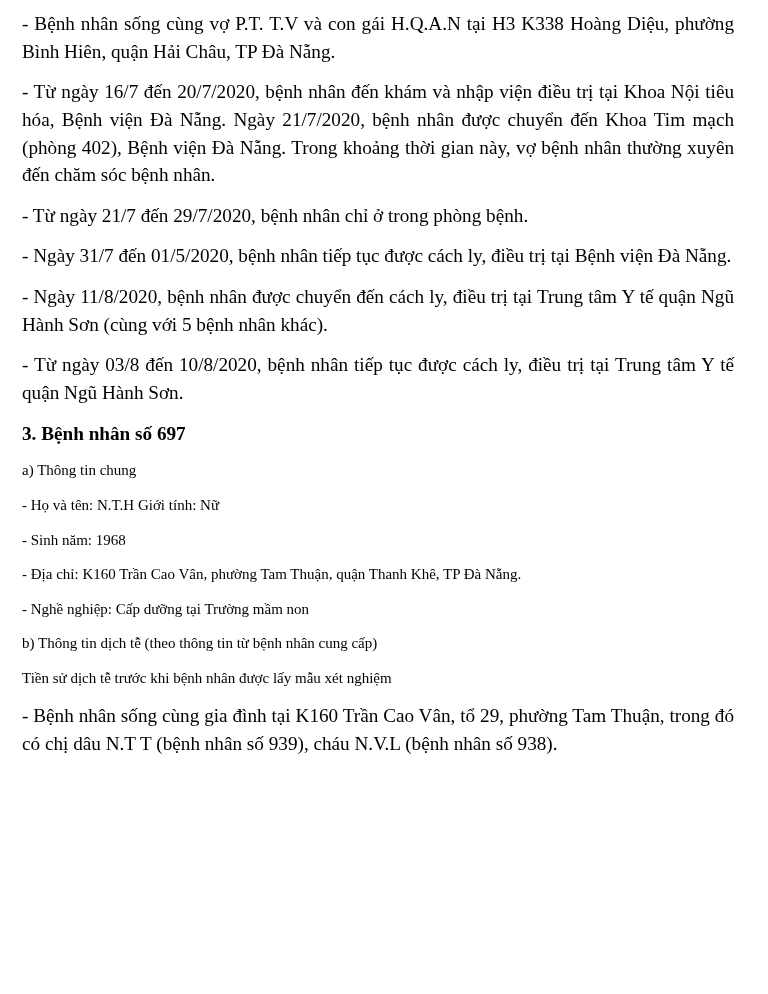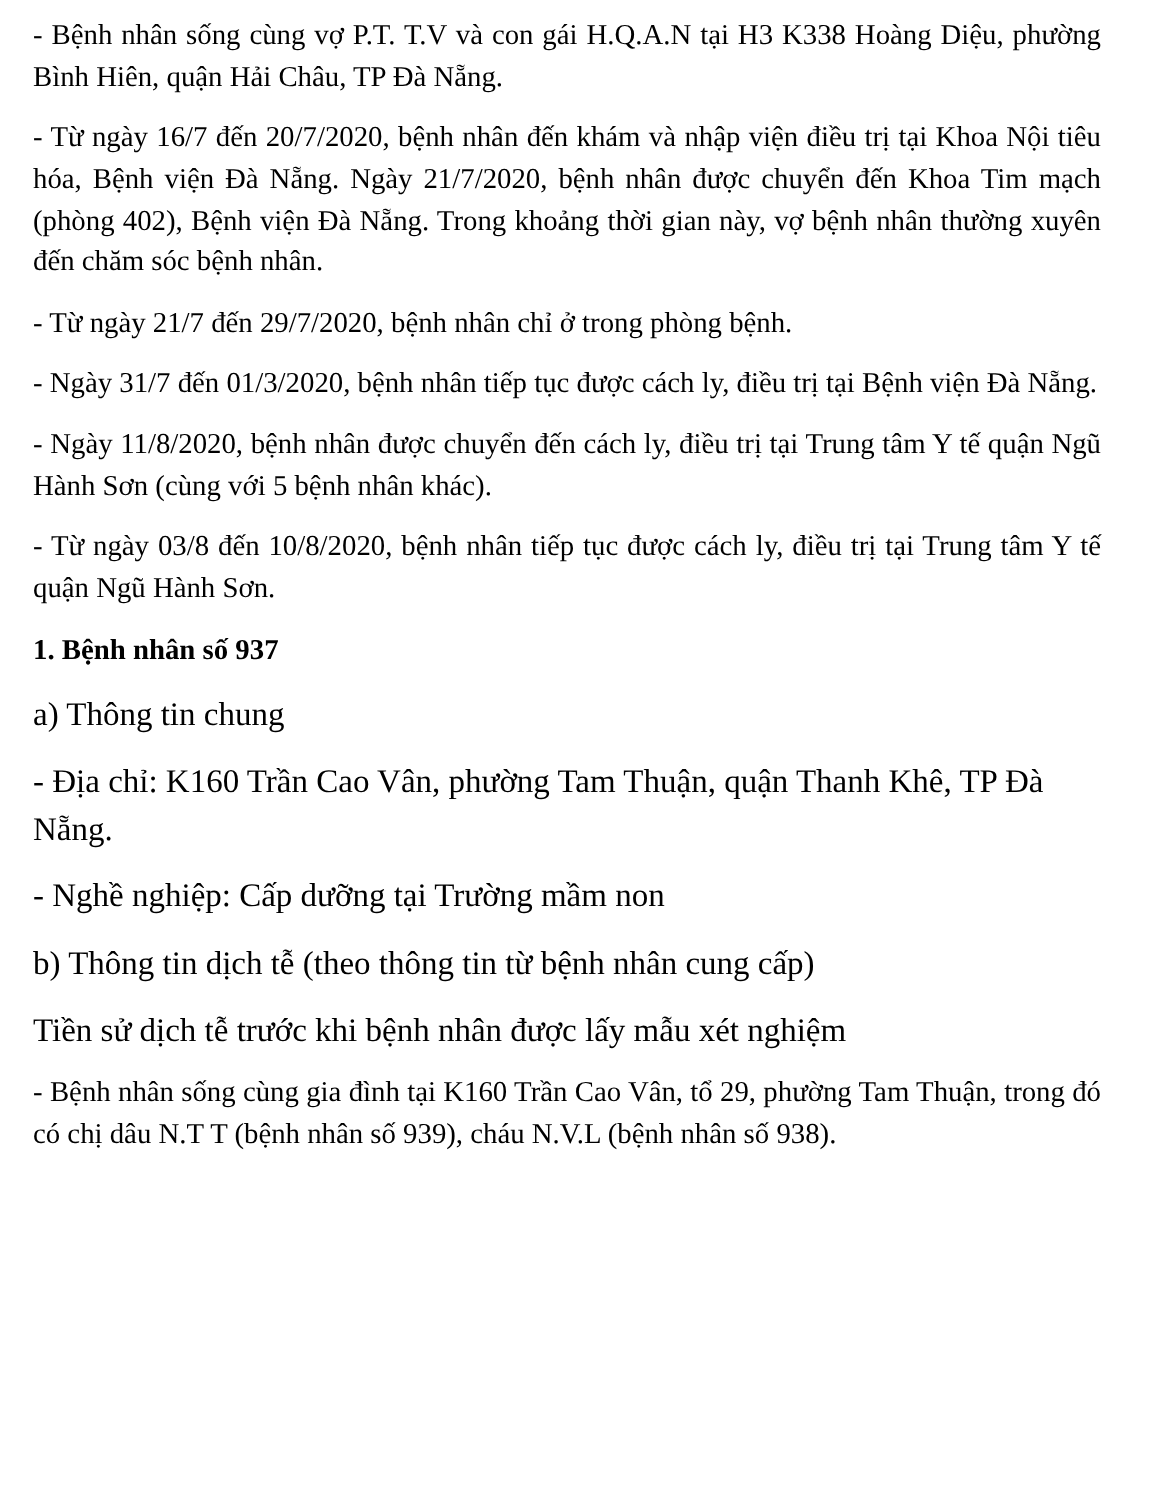--- a/index.html
+++ b/index.html
@@ -29,48 +29,50 @@
     margin: 0 0 13px 0;
     white-space: normal;
   }
   .heading {
     font-size: 19.2px;
     line-height: 1.44;
     font-weight: bold;
     margin: 0 0 13px 0;
   }
   .sub {
-    font-size: 22px;
+    font-size: 15px;
     line-height: 1.44;
     margin: 0 0 13px 0;
   }
 </style>
 </head>
 <body>
 
 <div class="page">
 
   <p class="para">- Bệnh nhân sống cùng vợ  P.T. T.V và con gái H.Q.A.N tại H3 K338 Hoàng Diệu, phường Bình Hiên, quận Hải Châu, TP Đà Nẵng.</p>
 
   <p class="para">- Từ ngày 16/7 đến 20/7/2020, bệnh nhân đến khám và nhập viện điều trị tại Khoa Nội tiêu hóa, Bệnh viện Đà Nẵng. Ngày 21/7/2020, bệnh nhân được chuyển đến Khoa Tim mạch (phòng 402), Bệnh viện Đà Nẵng. Trong khoảng thời gian này, vợ bệnh nhân thường xuyên đến chăm sóc bệnh nhân.</p>
 
   <p class="para">- Từ ngày 21/7 đến 29/7/2020, bệnh nhân chỉ ở trong phòng bệnh.</p>
 
 
-  <p class="para">- Ngày 31/7 đến 01/3/2020, bệnh nhân tiếp tục được cách ly, điều trị tại Bệnh viện Đà Nẵng.</p>
+  <p class="para">- Ngày 31/7 đến 01/5/2020, bệnh nhân tiếp tục được cách ly, điều trị tại Bệnh viện Đà Nẵng.</p>
 
   <p class="para">- Ngày 11/8/2020, bệnh nhân được chuyển đến cách ly, điều trị tại Trung tâm Y tế quận Ngũ Hành Sơn (cùng với 5 bệnh nhân khác).</p>
 
   <p class="para">- Từ ngày 03/8 đến 10/8/2020, bệnh nhân tiếp tục được cách ly, điều trị tại Trung tâm Y tế quận Ngũ Hành Sơn.</p>
 
-  <h3 class="heading">1. Bệnh nhân số 937</h3>
+  <h3 class="heading">3. Bệnh nhân số 697</h3>
 
   <p class="sub">a) Thông tin chung</p>
 
+  <p class="sub">- Họ và tên: N.T.H Giới tính: Nữ</p>
 
+  <p class="sub">- Sinh năm: 1968</p>
 
   <p class="sub">- Địa chỉ: K160 Trần Cao Vân, phường Tam Thuận, quận Thanh Khê, TP Đà Nẵng.</p>
 
   <p class="sub">- Nghề nghiệp: Cấp dưỡng tại Trường mầm non</p>
 
   <p class="sub">b) Thông tin dịch tễ (theo thông tin từ bệnh nhân cung cấp)</p>
 
   <p class="sub">Tiền sử dịch tễ trước khi bệnh nhân được lấy mẫu xét nghiệm</p>
 
   <p class="para">- Bệnh nhân sống cùng gia đình tại K160 Trần Cao Vân, tổ 29, phường Tam Thuận, trong đó có chị dâu N.T T (bệnh nhân số 939), cháu N.V.L (bệnh nhân số 938).</p>

